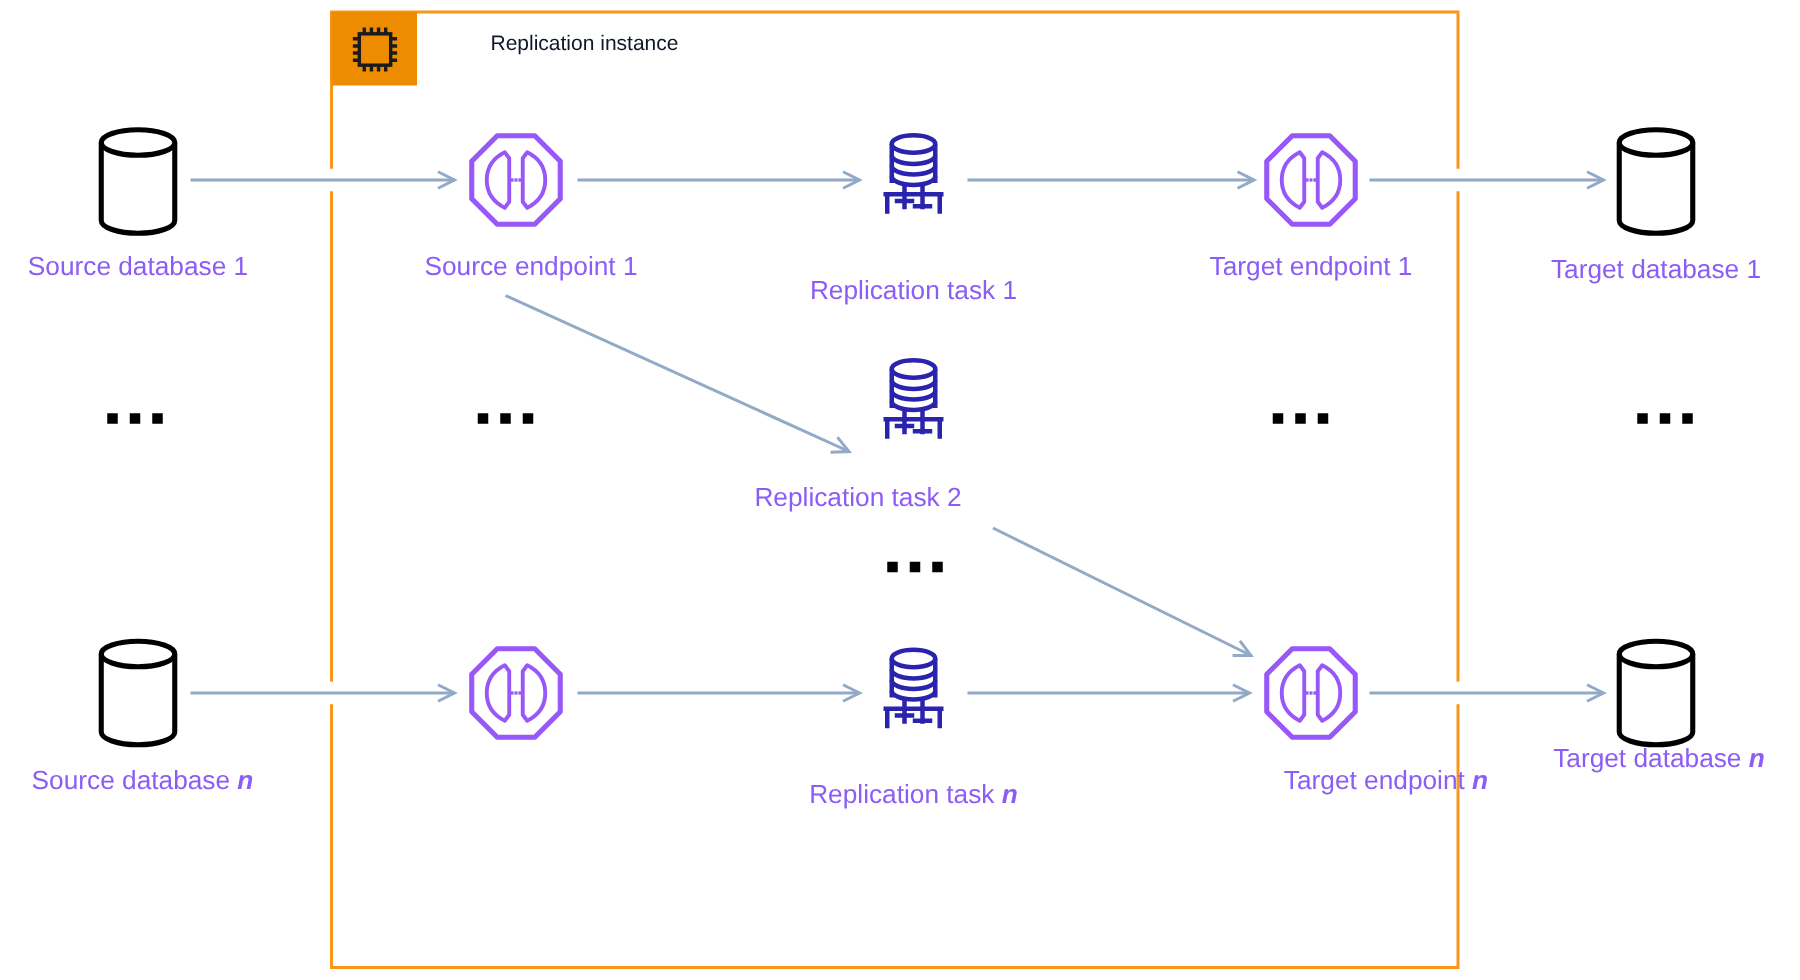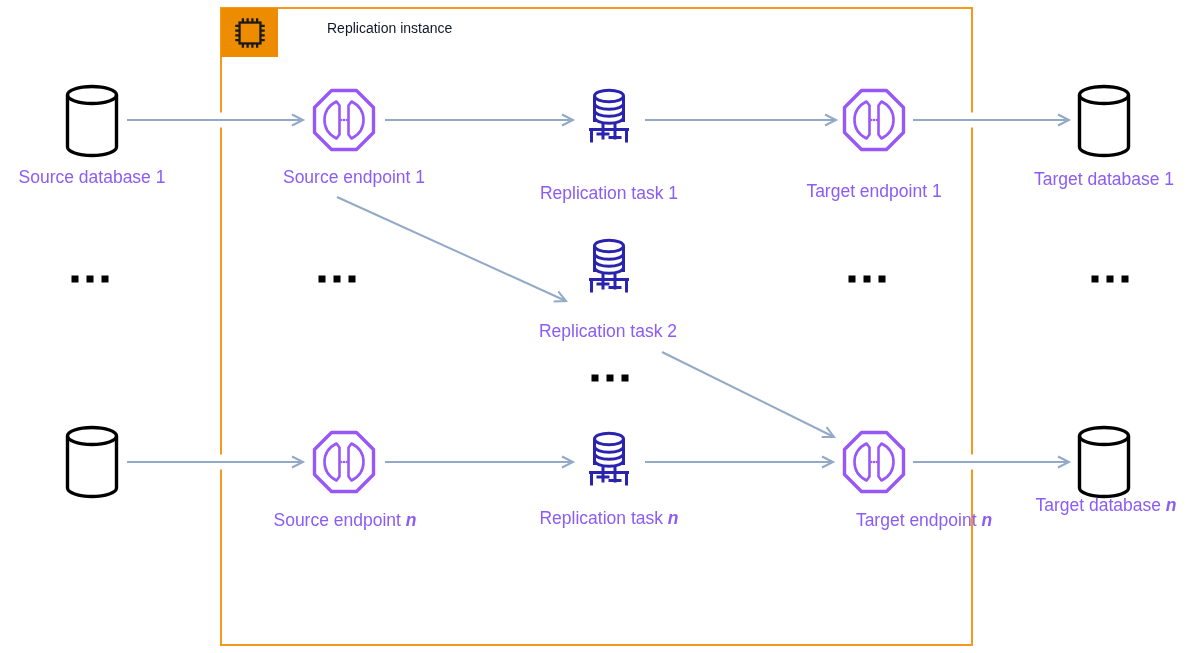--- a/index.html
+++ b/index.html
@@ -151,41 +151,41 @@
 
   <div class="label" style="left:92px;top:166px">
     <span>Source database </span><span>1</span>
   </div>
   <div class="label" style="left:354px;top:166px">
     <span>Source endpoint </span><span>1</span>
   </div>
   <div class="label" style="left:609px;top:182px">
     <span>Replication task </span><span>1</span>
   </div>
-  <div class="label" style="left:874px;top:180px">
+  <div class="label" style="left:874px;top:166px">
     <span>Target endpoint </span><span>1</span>
   </div>
   <div class="label" style="left:1104px;top:168px">
     <span>Target database </span><span>1</span>
   </div>
 
   <div class="dots" style="left:90px;top:279px" aria-label="...">
       <i></i>
       <i></i>
       <i></i>
     </div>
   <div class="dots" style="left:337px;top:279px" aria-label="...">
       <i></i>
       <i></i>
       <i></i>
     </div>
   <svg class="icon task node" style="left:582px;top:237px" width="54" height="64">
       <use href="#sym-task"></use>
     </svg>
-  <div class="label" style="left:608px;top:320px">
+  <div class="label" style="left:572px;top:320px">
     <span>Replication task </span><span>2</span>
   </div>
   <div class="dots" style="left:610px;top:378px" aria-label="...">
       <i></i>
       <i></i>
       <i></i>
     </div>
   <div class="dots" style="left:867px;top:279px" aria-label="...">
       <i></i>
       <i></i>
@@ -206,24 +206,24 @@
   <svg class="icon task node" style="left:582px;top:430px" width="54" height="64">
       <use href="#sym-task"></use>
     </svg>
   <svg class="icon ep node" style="left:841px;top:429px" width="66" height="66">
       <use href="#sym-endpoint"></use>
     </svg>
   <svg class="icon db node" style="left:1076px;top:425px" width="56" height="74">
       <use href="#sym-db"></use>
     </svg>
 
-  <div class="label" style="left:345px;top:509px">
-    <span>Source endpoint </span><span class="var">n</span>
-  </div>
-  <div class="label" style="left:609px;top:507px">
+  <div class="label" style="left:95px;top:509px">
+    <span>Source database </span><span class="var">n</span>
+  </div>
+  <div class="label" style="left:609px;top:518px">
     <span>Replication task </span><span class="var">n</span>
   </div>
   <div class="label" style="left:924px;top:509px">
     <span>Target endpoint </span><span class="var">n</span>
   </div>
   <div class="label" style="left:1106px;top:494px">
     <span>Target database </span><span class="var">n</span>
   </div>
 
 </div>

